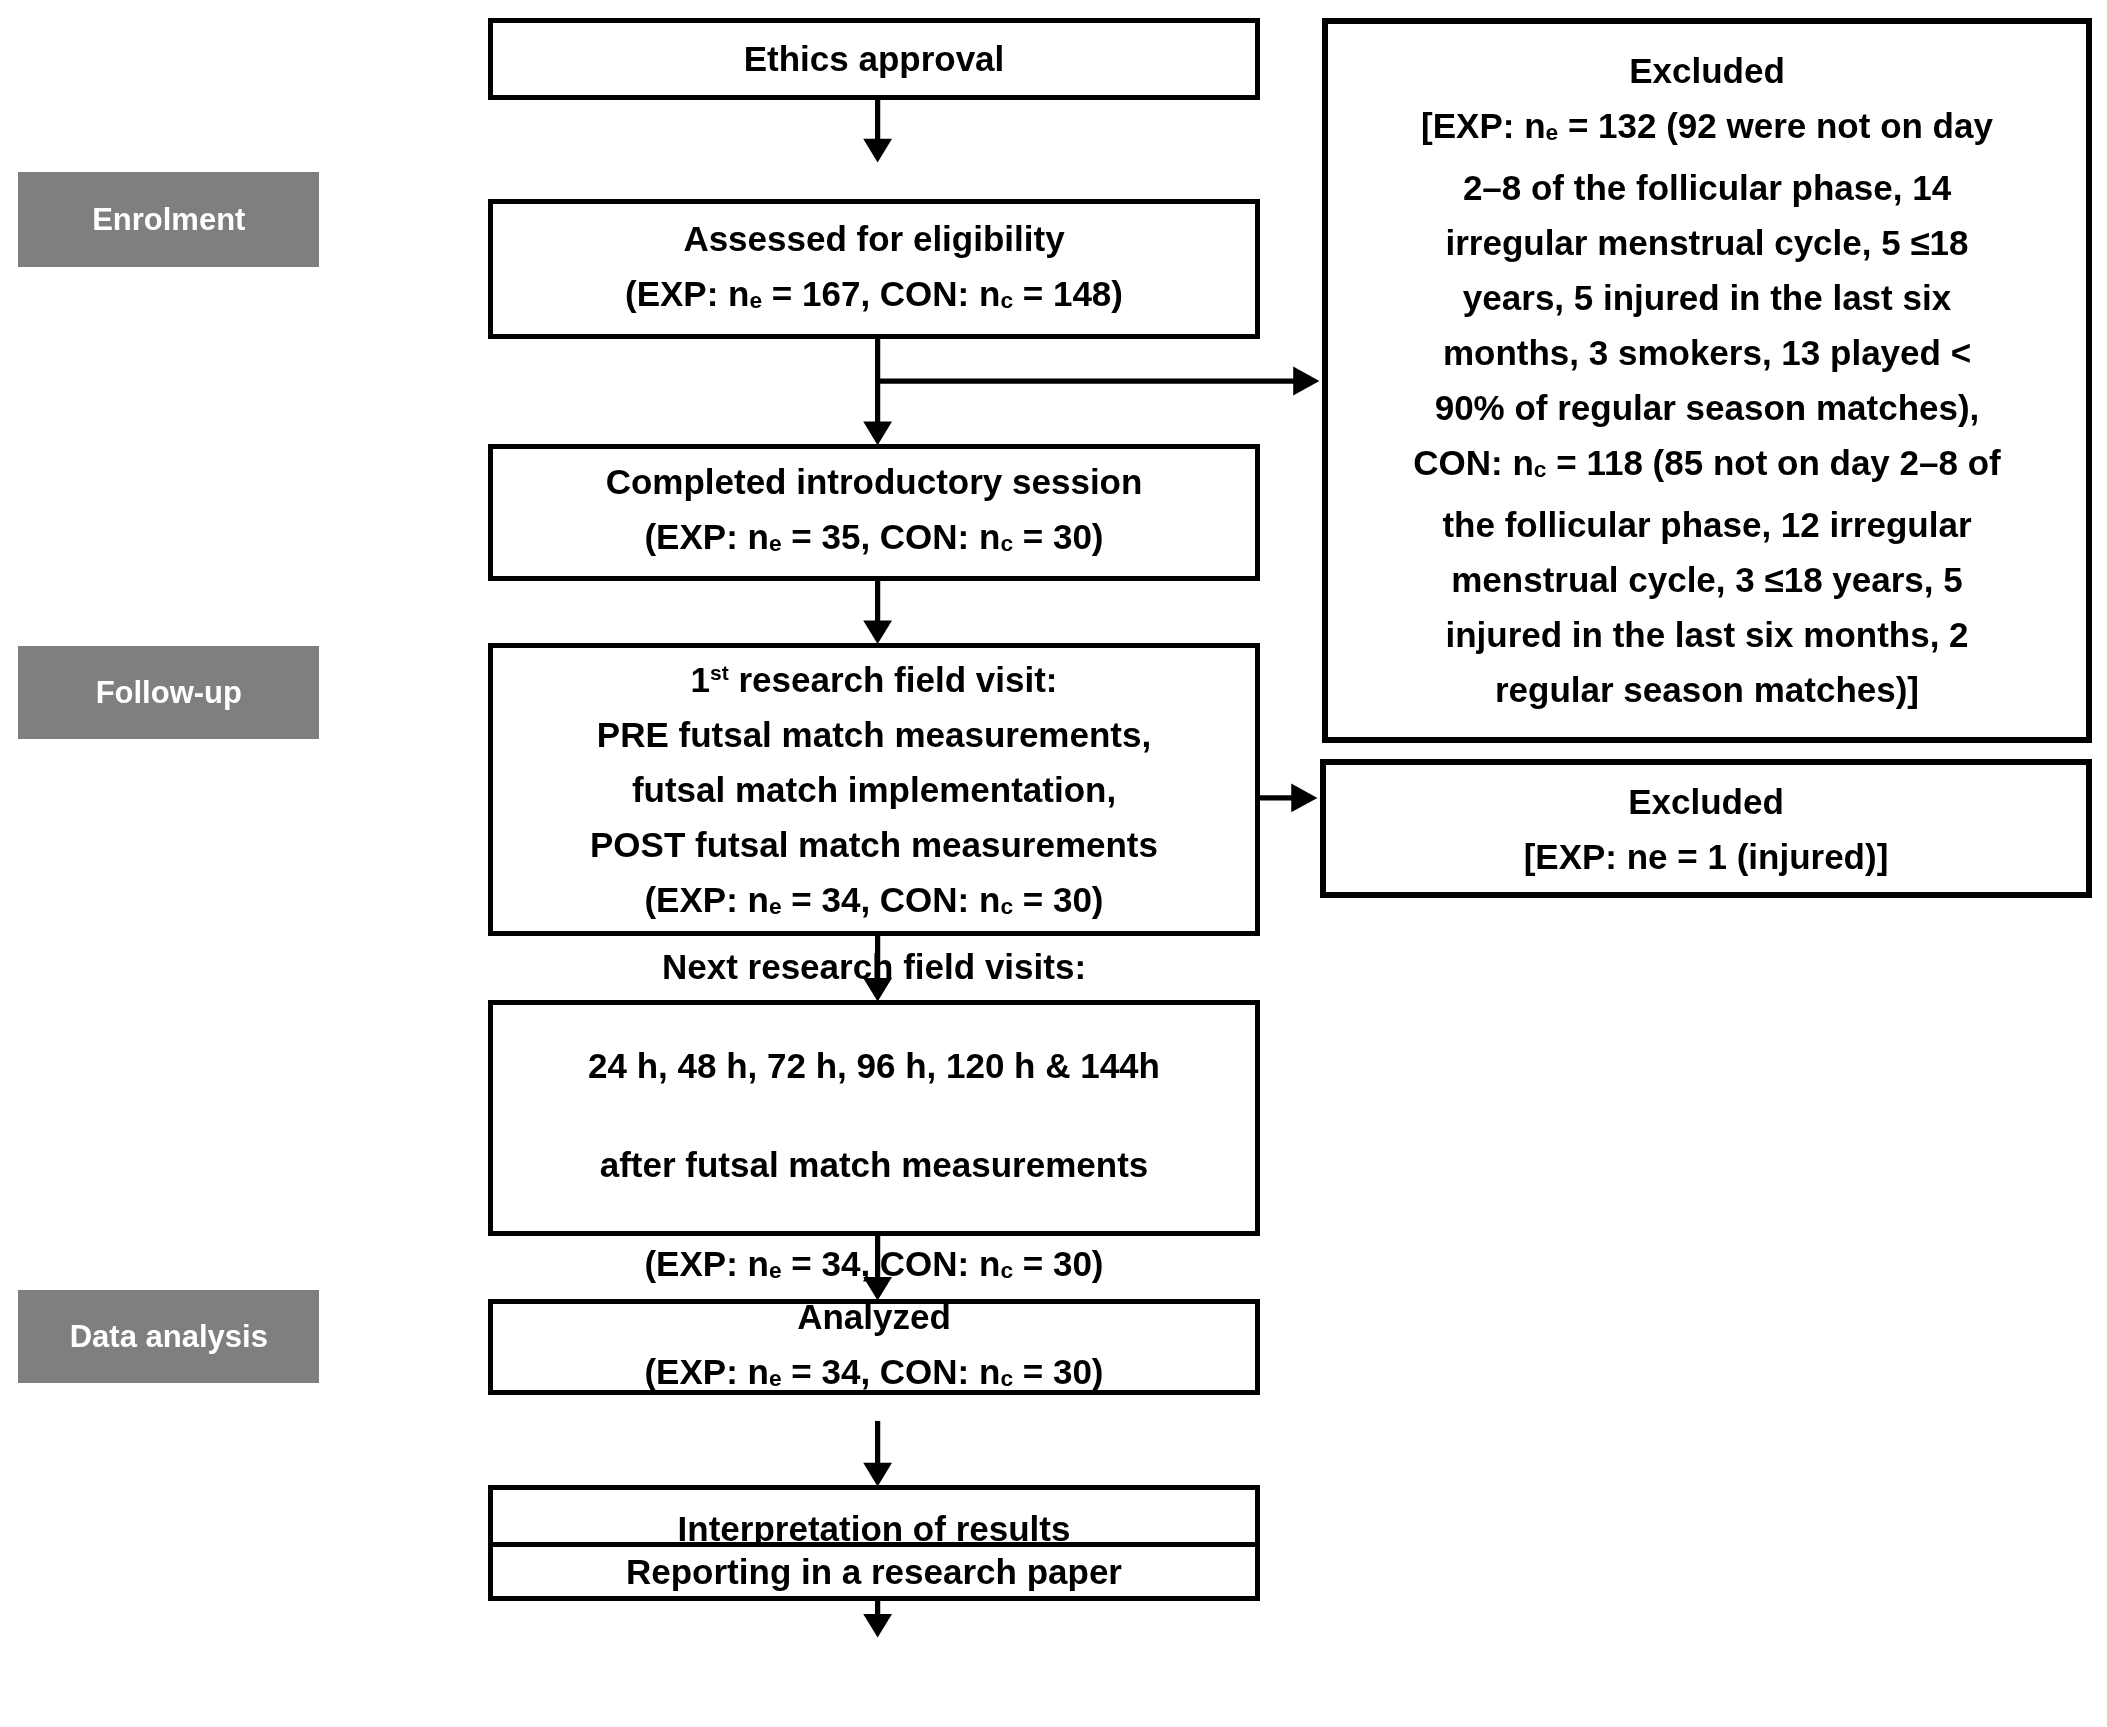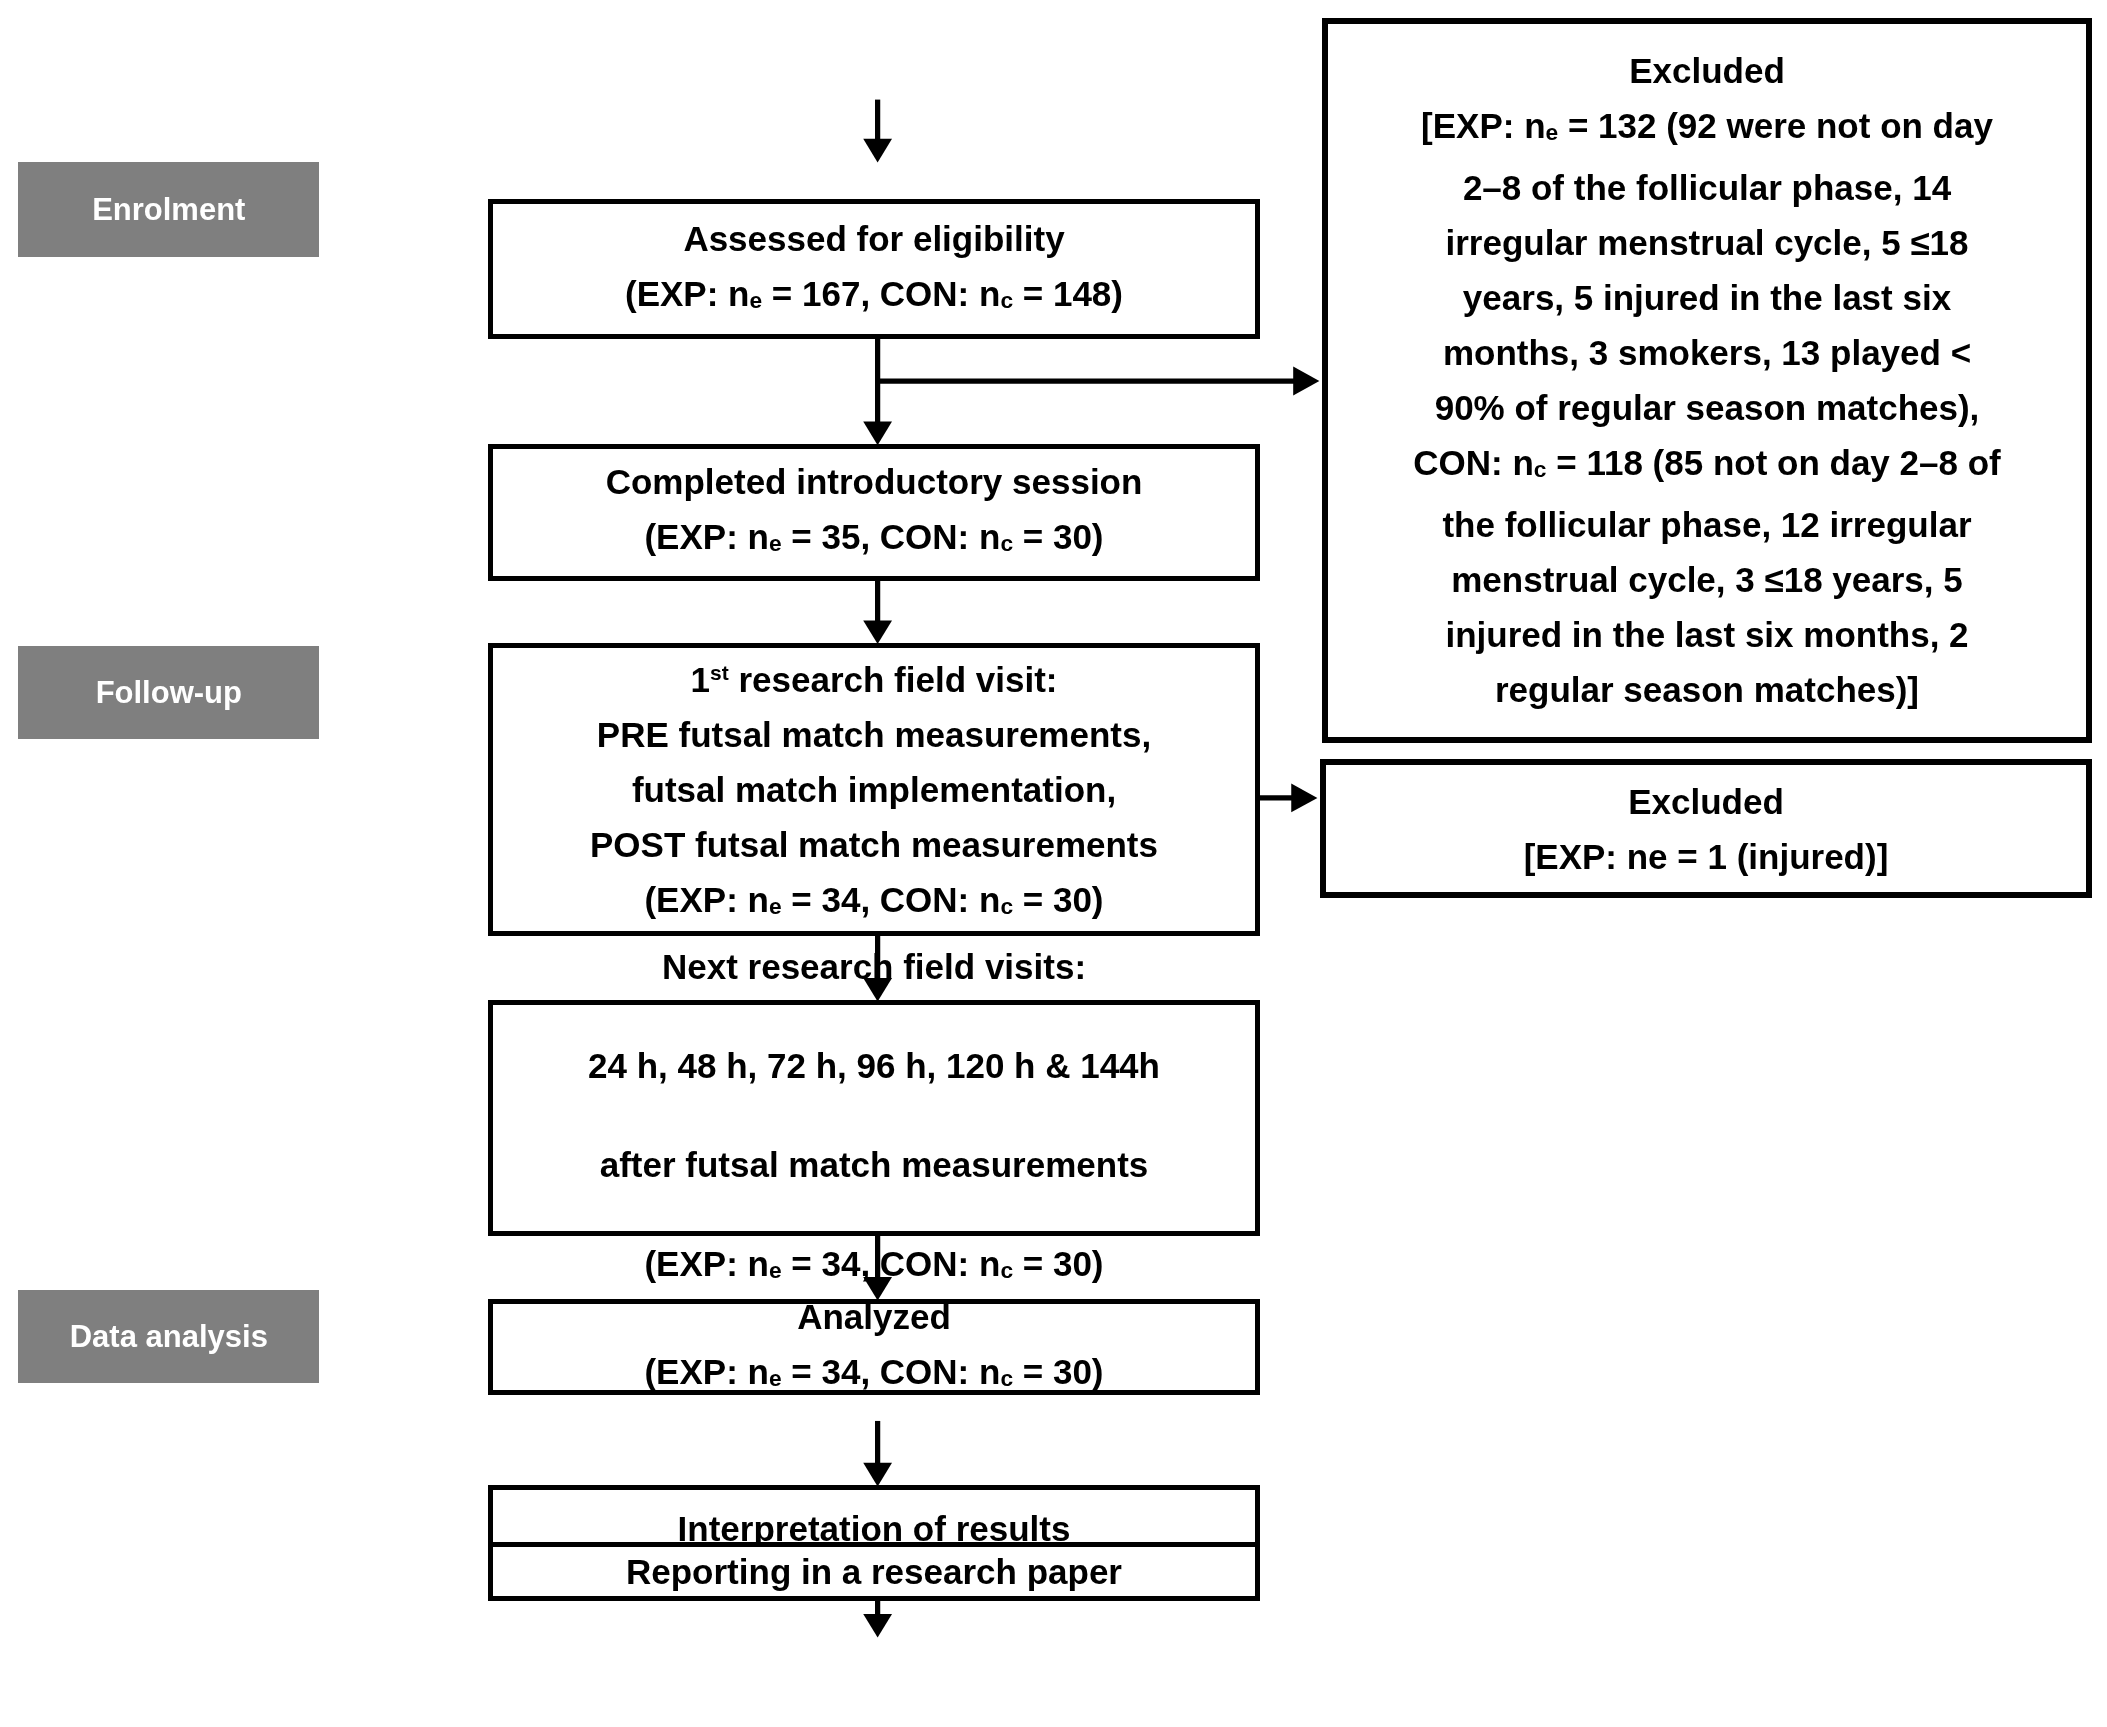--- a/index.html
+++ b/index.html
@@ -38,21 +38,21 @@
     align-items: center;
     text-align: center;
     font-weight: bold;
     font-size: 31px;
     white-space: nowrap;
   }
   .sub { font-size: 0.65em; vertical-align: -0.08em; }
   .sup { font-size: 0.6em; vertical-align: 0.55em; }
 
   
-  #stage-enrolment     { left: 18.3px;  top: 162px;  width: 301px; height: 95px; }
+  #stage-enrolment     { left: 18.3px;  top: 172px;  width: 301px; height: 95px; }
   #stage-followup      { left: 18.3px;  top: 646px;  width: 301px; height: 93px; }
   #stage-data-analysis { left: 18.3px;  top: 1290px; width: 301px; height: 93px; }
 
   
   #box-ethics         { left: 488px; top: 17.7px;   width: 772px; height: 82px; }
   #box-assessed       { left: 488px; top: 159px;  width: 772px; height: 140px; margin-top: 40px; }
   #box-completed      { left: 488px; top: 444px;  width: 772px; height: 137px; }
   #box-first-visit    { left: 488px; top: 643px;  width: 772px; height: 293px; }
   #box-next-visits    { left: 488px; top: 1000px; width: 772px; height: 236px; gap: 44px; }
   #box-analyzed       { left: 488px; top: 1299px; width: 772px; height: 96px; }
@@ -104,20 +104,23 @@
     <g>
       <line x1="1341" y1="2400" x2="1341" y2="2468" stroke-width="8"></line>
       <polygon points="1319,2466 1363,2466 1341,2502" stroke="none"></polygon>
     </g>
   </svg>
 
   <div id="stage-enrolment" class="stage">Enrolment</div>
   <div id="stage-followup" class="stage">Follow-up</div>
   <div id="stage-data-analysis" class="stage">Data analysis</div>
 
+  <div id="box-ethics" class="box">
+      <div class="line"><span>Ethics approval</span></div>
+    </div>
 
   <div id="box-assessed" class="box">
       <div class="line"><span>Assessed for eligibility</span></div>
       <div class="line"><span>(EXP: n</span><span class="sub">e</span><span> = 167, CON: n</span><span class="sub">c</span><span> = 148)</span></div>
     </div>
 
   <div id="box-completed" class="box">
       <div class="line"><span>Completed introductory session</span></div>
       <div class="line"><span>(EXP: n</span><span class="sub">e</span><span> = 35, CON: n</span><span class="sub">c</span><span> = 30)</span></div>
     </div>

